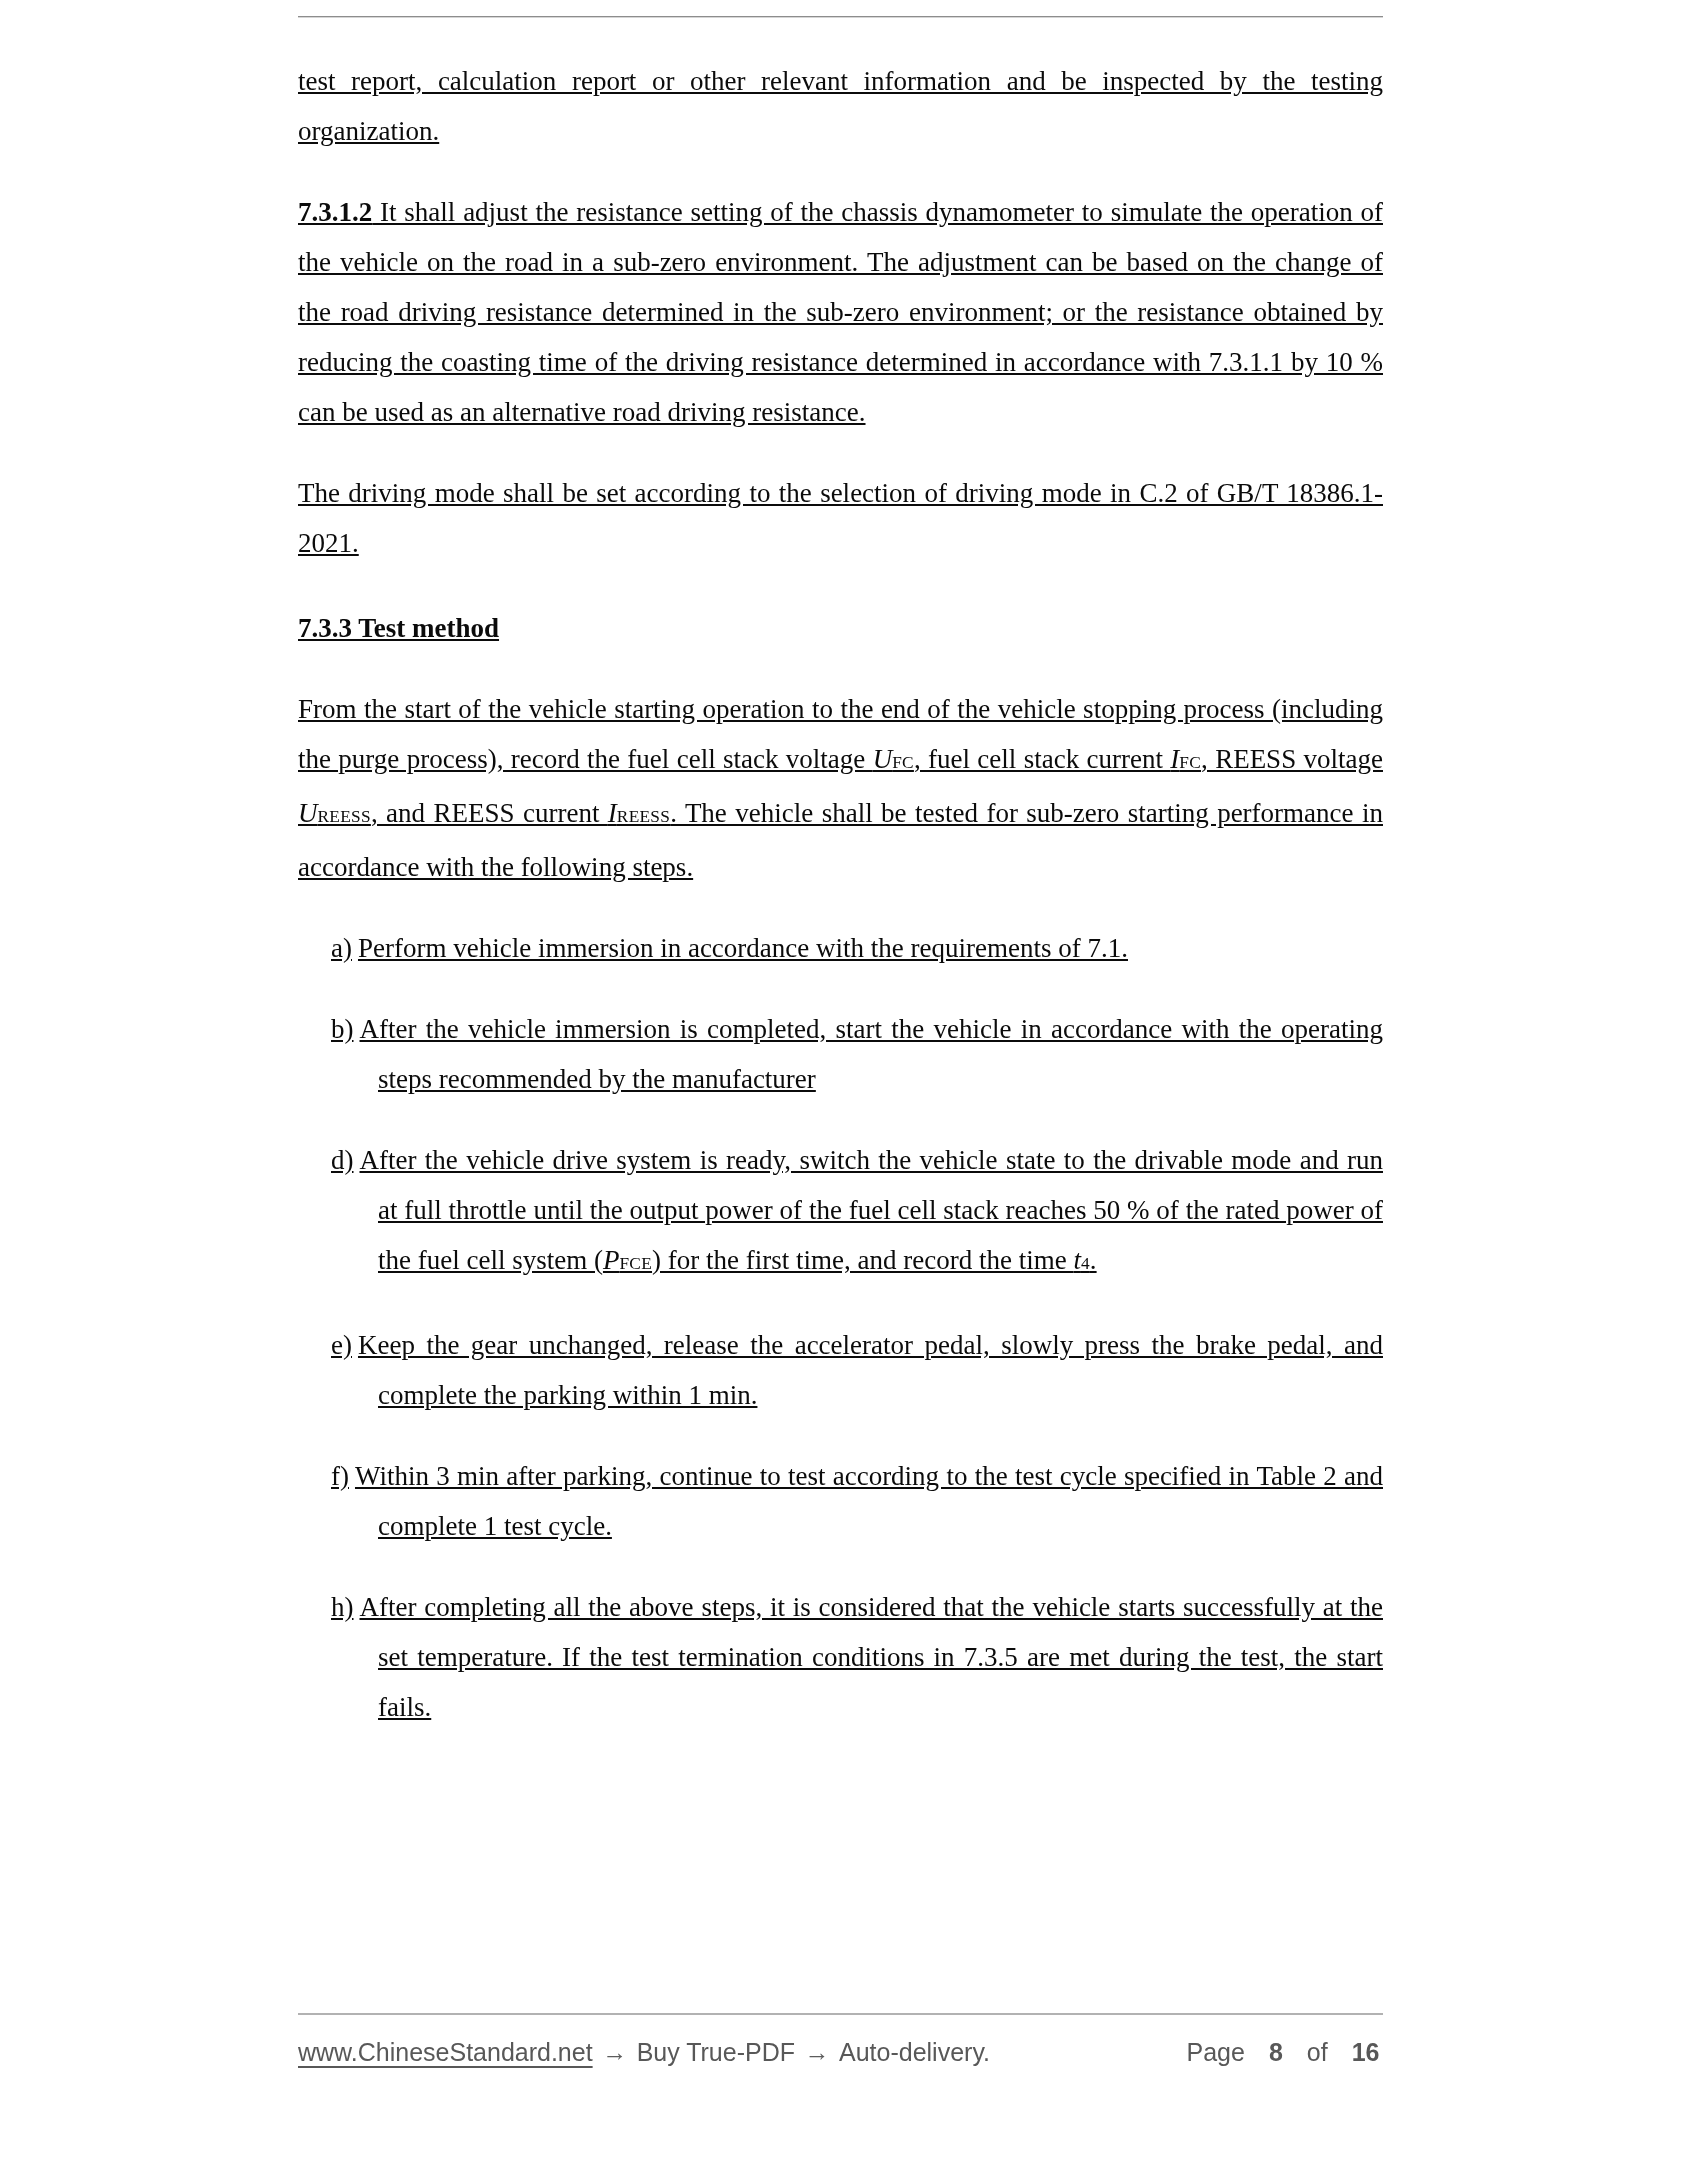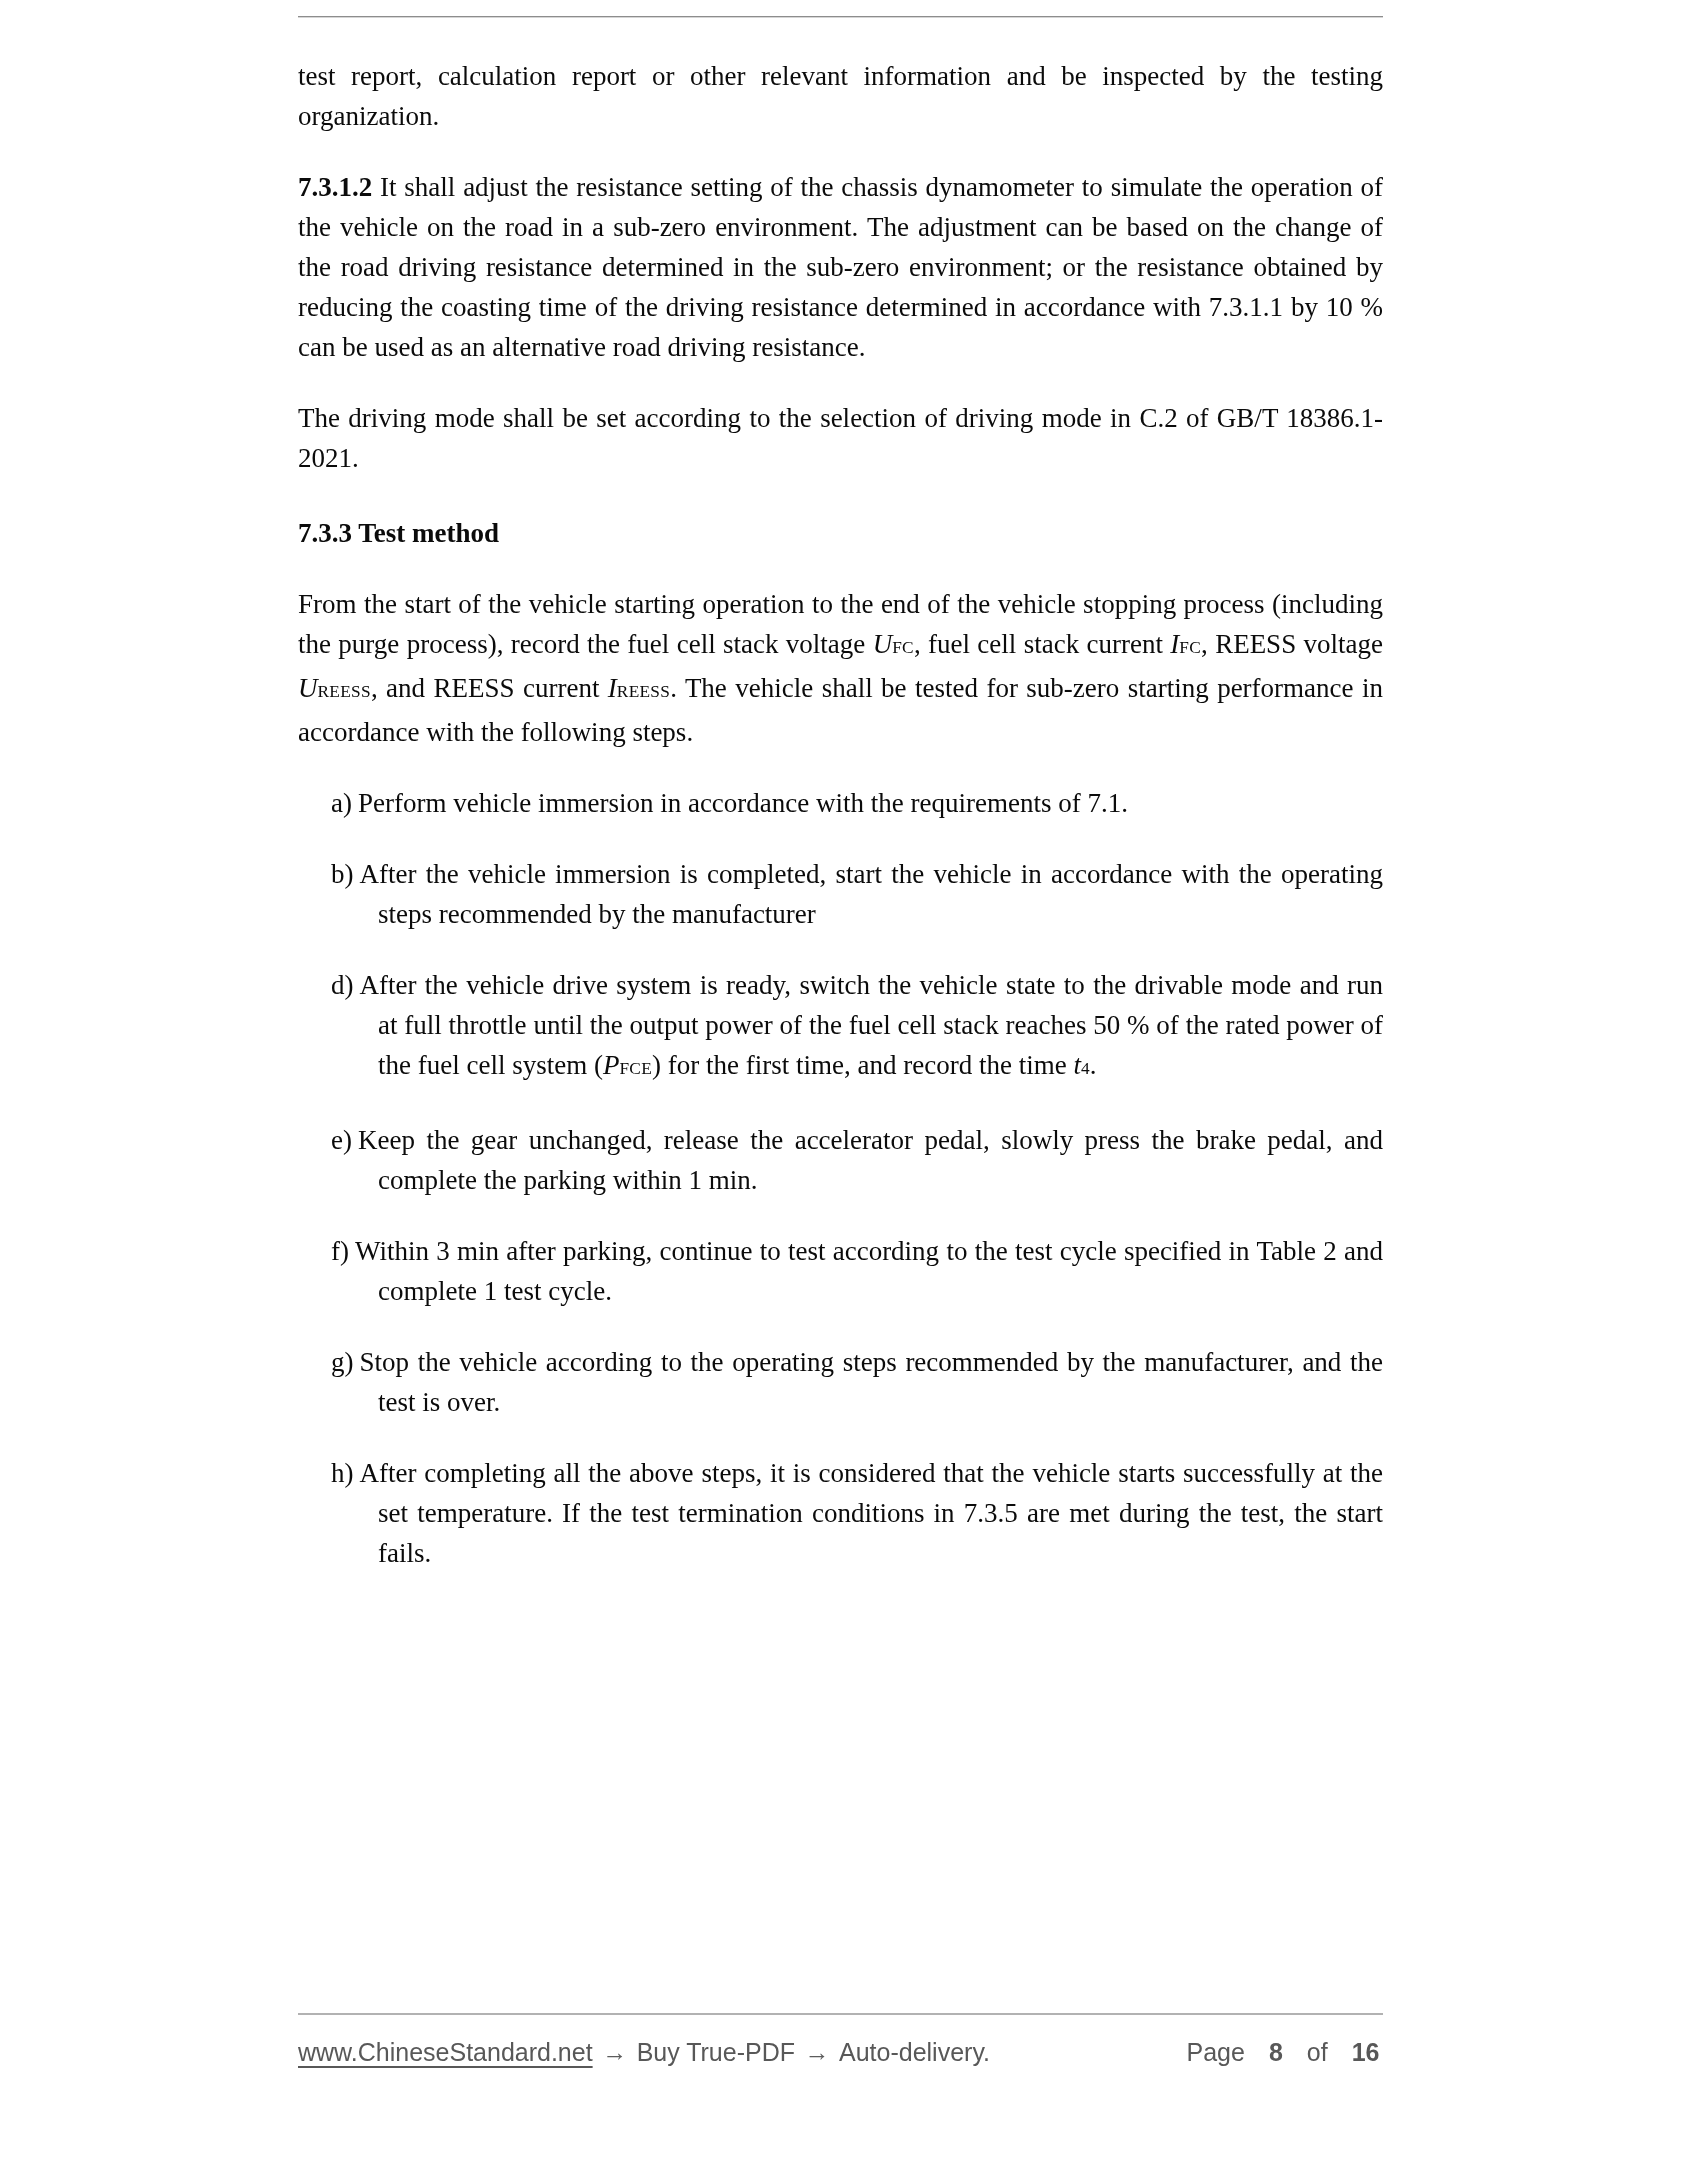--- a/index.html
+++ b/index.html
@@ -27,22 +27,23 @@
   }
   .header-rule {
     margin-top: 15.6px;
     height: 2.6px;
     background: #8d8d8d;
     border-bottom: 0.9px solid #d6d6d6;
   }
   .body-blocks {
     margin-top: 38px;
     font-size: 27px;
-    line-height: 40px;
+    line-height: 50px;
     text-align: justify;
+    text-decoration: underline;
   }
   .blk.p { margin-bottom: 31px; }
   .blk.h {
     margin: 35px 0 31px 0;
     font-weight: bold;
     text-align: left;
   }
   .blk.li {
     margin-bottom: 31px;
     padding-left: 80px;
@@ -90,21 +91,20 @@
       <div class="blk p"><span class="">test report, calculation report or other relevant information and be inspected by the testing organization.</span></div>
       <div class="blk p"><span class="b ">7.3.1.2</span><span class=""> It shall adjust the resistance setting of the chassis dynamometer to simulate the operation of the vehicle on the road in a sub-zero environment. The adjustment can be based on the change of the road driving resistance determined in the sub-zero environment; or the resistance obtained by reducing the coasting time of the driving resistance determined in accordance with 7.3.1.1 by 10 % can be used as an alternative road driving resistance.</span></div>
       <div class="blk p"><span class="">The driving mode shall be set according to the selection of driving mode in C.2 of GB/T 18386.1-2021.</span></div>
       <div class="blk h"><span class="b ">7.3.3 Test method</span></div>
       <div class="blk p"><span class="">From the start of the vehicle starting operation to the end of the vehicle stopping process (including the purge process), record the fuel cell stack voltage </span><span class="i ">U</span><span class="s">FC</span><span class="">, fuel cell stack current </span><span class="i ">I</span><span class="s">FC</span><span class="">, REESS voltage </span><span class="i ">U</span><span class="s">REESS</span><span class="">, and REESS current </span><span class="i ">I</span><span class="s">REESS</span><span class="">. The vehicle shall be tested for sub-zero starting performance in accordance with the following steps.</span></div>
       <div class="blk li"><span class="li-label">a)</span><span class="">Perform vehicle immersion in accordance with the requirements of 7.1.</span></div>
       <div class="blk li"><span class="li-label">b)</span><span class="">After the vehicle immersion is completed, start the vehicle in accordance with the operating steps recommended by the manufacturer</span></div>
       <div class="blk li"><span class="li-label">d)</span><span class="">After the vehicle drive system is ready, switch the vehicle state to the drivable mode and run at full throttle until the output power of the fuel cell stack reaches 50 % of the rated power of the fuel cell system (</span><span class="i ">P</span><span class="s">FCE</span><span class="">) for the first time, and record the time </span><span class="i ">t</span><span class="s">4</span><span class="">.</span></div>
       <div class="blk li"><span class="li-label">e)</span><span class="">Keep the gear unchanged, release the accelerator pedal, slowly press the brake pedal, and complete the parking within 1 min.</span></div>
       <div class="blk li"><span class="li-label">f)</span><span class="">Within 3 min after parking, continue to test according to the test cycle specified in Table 2 and complete 1 test cycle.</span></div>
-      <div class="blk li"><span class="li-label">g)</span><span class="">Stop the vehicle according to the operating steps recommended by the manufacturer, and the test is over.</span></div>
       <div class="blk li"><span class="li-label">h)</span><span class="">After completing all the above steps, it is considered that the vehicle starts successfully at the set temperature. If the test termination conditions in 7.3.5 are met during the test, the start fails.</span></div>
     </div>
 </div>
 
 <div class="footer">
   <div class="footer-rule"></div>
   <div class="footer-row">
     <div class="footer-left">
       <span class="footer-link">www.ChineseStandard.net</span>
       <span class="arrow">→</span>

